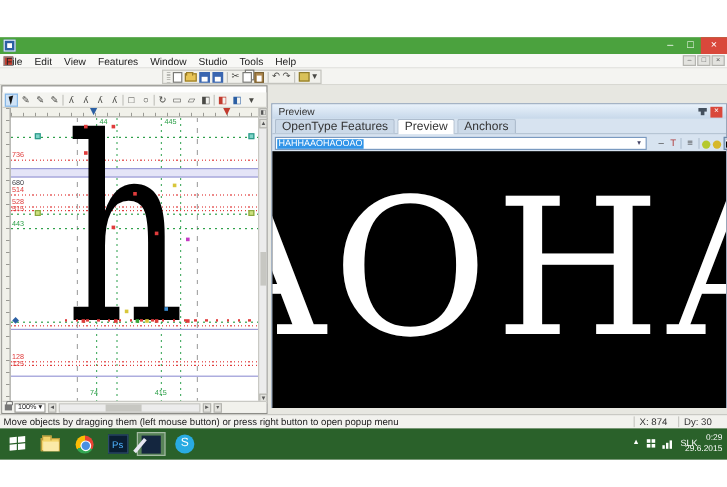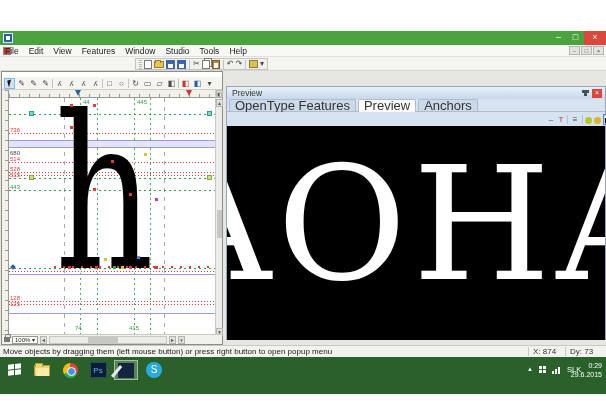--- a/index.html
+++ b/index.html
@@ -87,41 +87,41 @@
   .hthumb { position:absolute; left:38px; top:0; width:30px; height:6px; background:#c7c7c2; }
 
   
   .previewpanel { position:absolute; left:226px; top:15px; width:380px; height:254px; background:#d7e3f0; border:1px solid #98a7ba; }
   .ptitle { position:absolute; left:0; top:0; width:378px; height:12px; background:linear-gradient(#e8f1fa,#c7d8ea); }
   .ptitle-text { position:absolute; left:5px; top:1px; font-size:8.5px; color:#333; }
   .pin { position:absolute; right:18px; top:3px; width:3px; height:6px; background:#44505e; }
   .pin::after { content:""; position:absolute; left:-2px; top:0; width:7px; height:3px; background:#44505e; }
   .pclose { position:absolute; right:3px; top:2px; width:10px; height:9px; background:#d9483b; color:#fff; font-size:7px; line-height:8px; text-align:center; }
   .ptabs { position:absolute; left:0; top:12px; width:378px; height:13px; background:#d7e3f0; border-bottom:1px solid #aebdce; }
-  .ptab { float:left; height:12px; font-size:13px; line-height:11px; color:#333; padding:0 5px; border:1px solid #aebdce; border-bottom:none; background:#cbd9e8; margin-left:2px; border-radius:2px 2px 0 0; }
+  .ptab { float:left; height:12px; font-size:10px; line-height:11px; color:#333; padding:0 5px; border:1px solid #aebdce; border-bottom:none; background:#cbd9e8; margin-left:2px; border-radius:2px 2px 0 0; }
   .ptab.active { background:#fff; height:13px; }
   .pcombo { position:absolute; left:0; top:25px; width:378px; height:14px; background:#d7e3f0; }
   .combo { position:absolute; left:2px; top:2px; width:310px; height:11px; background:#fff; border:1px solid #7a9ac0; }
   .combosel { position:absolute; left:1px; top:1px; font-size:7.5px; line-height:8px; color:#fff; background:#3094e8; padding:0 1px; }
   .comboarrow { position:absolute; right:1px; top:1px; width:9px; height:8px; font-size:6px; line-height:8px; text-align:center; color:#446; }
   .pico { position:absolute; top:2px; width:10px; height:11px; font-size:8px; line-height:11px; text-align:center; color:#444; }
   .psep { position:absolute; top:3px; width:1px; height:9px; background:#b3c2d3; }
   .sun { position:absolute; top:5px; width:7px; height:7px; border-radius:50%; }
   .inv-toggle { position:absolute; top:2px; width:12px; height:11px; border:1px solid #6a86a6; background:#bcd0e4; }
   .inv-toggle::after { content:""; position:absolute; left:1px; top:1px; width:8px; height:7px; background:#000; box-shadow:inset -2px 2px 0 0 #fff; }
   .pblack { position:absolute; left:0; top:39px; width:378px; height:214px; background:#000; overflow:hidden; }
   .ptext { position:absolute; left:-70px; top:19px; font-family:"DejaVu Serif", serif; font-size:158px; line-height:1; letter-spacing:6px; color:#fff; white-space:nowrap; }
 
   
   .statusbar { position:absolute; left:0; top:314px; width:606px; height:12px; background:#f2f2ee; border-top:1px solid #c9c9c4; font-size:8px; color:#222; }
   .smsg { position:absolute; left:3px; top:1px; }
   .scoord { position:absolute; top:1px; color:#333; border-left:1px solid #c9c9c4; padding-left:4px; }
 
   
-  .taskbar { position:absolute; left:0; top:326px; width:606px; height:37px; background:#2a612a; }
+  .taskbar { position:absolute; left:0; top:326px; width:606px; height:26px; background:#2a612a; }
   .startflag { position:absolute; left:8px; top:7px; width:13px; height:11px; display:grid; grid-template-columns:6px 6px; grid-template-rows:5px 5px; gap:1px; transform:skewY(-6deg); }
   .startflag span { background:#fff; }
   .tb-app { position:absolute; top:3px; width:24px; height:20px; display:flex; align-items:center; justify-content:center; }
   .tb-app.active { background:rgba(255,255,255,.22); border:1px solid rgba(255,255,255,.45); }
   .ico-explorer { width:16px; height:11px; background:#f4d46a; border:1px solid #b89a3a; position:relative; }
   .ico-explorer::before { content:""; position:absolute; left:0; top:-3px; width:6px; height:3px; background:#f4d46a; border:1px solid #b89a3a; border-bottom:none; }
   .ico-explorer::after { content:""; position:absolute; left:1px; top:2px; width:13px; height:8px; background:#fbeaa8; }
   .ico-chrome { width:15px; height:15px; border-radius:50%; background:conic-gradient(#ea4335 0 120deg, #34a853 0 240deg, #fbbc05 0 360deg); position:relative; }
   .ico-chrome::after { content:""; position:absolute; left:4px; top:4px; width:7px; height:7px; border-radius:50%; background:#4a90e2; border:1px solid #fff; }
   .ico-ps { width:17px; height:16px; background:#0a1e33; border:1px solid #2c4a6b; color:#4fb3ff; font-size:8px; line-height:15px; text-align:center; }
@@ -317,39 +317,43 @@
         <span class="ptitle-text">Preview</span>
         <span class="pin"></span>
         <span class="pclose">×</span>
       </div>
       <div class="ptabs">
         <span class="ptab">OpenType Features</span>
         <span class="ptab active">Preview</span>
         <span class="ptab">Anchors</span>
       </div>
       <div class="pcombo">
+        <span class="combo">
+          <span class="combosel">HAHHAAOHAOOAO</span>
+          <span class="comboarrow">▾</span>
+        </span>
         <span class="pico" style="left:319px">–</span>
         <span class="pico" style="left:329px;color:#b03a3a">T</span>
         <span class="psep" style="left:340px"></span>
         <span class="pico" style="left:343px">≡</span>
         <span class="psep" style="left:355px"></span>
         <span class="sun" style="left:358px;background:#b5c92e"></span>
         <span class="sun" style="left:367px;background:#d6b82a"></span>
         <span class="inv-toggle" style="left:364px;left:376px"></span>
       </div>
       <div class="pblack">
         <span class="ptext">AOHA</span>
       </div>
     </div>
   </div>
 
   <div class="statusbar">
     <span class="smsg">Move objects by dragging them (left mouse button) or press right button to open popup menu</span>
     <span class="scoord" style="left:528px">X: 874</span>
-    <span class="scoord" style="left:565px">Dy: 73</span>
+    <span class="scoord" style="left:565px">Dy: 30</span>
   </div>
 
   <div class="taskbar">
     <span class="startflag">
           <span></span>
           <span></span>
           <span></span>
           <span></span>
         </span>
     <span class="tb-app" style="left:30px">

